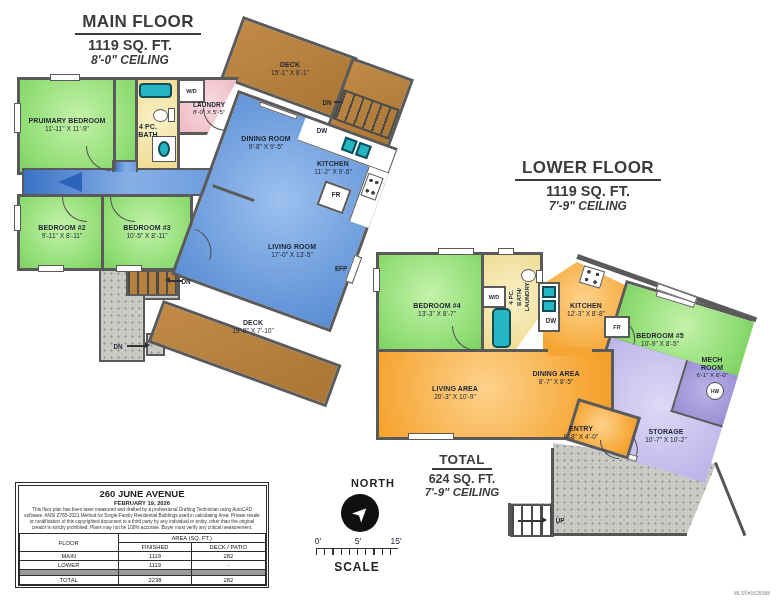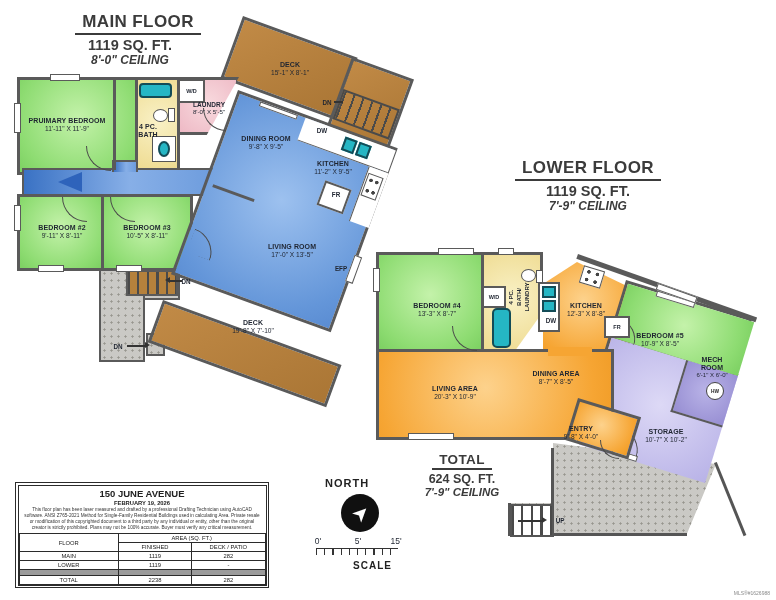--- a/index.html
+++ b/index.html
@@ -269,33 +269,33 @@
   <div class="rl" style="left:712px;top:368px;">
     <div class="nm wrap">MECH ROOM</div>
       <div class="dm" style="font-size:6px;">6'-1" X 6'-0"</div>
   </div>
   <div class="rl" style="left:666px;top:436px;">
     <div class="nm">STORAGE</div>
       <div class="dm">10'-7" X 10'-2"</div>
   </div>
   <div class="tag" style="left:551px;top:320px;background:#fff;padding:0 1px;">DW</div>
 
-  <div class="abs" style="left:325px;top:477px;width:70px;text-align:left;z-index:11;font-size:11px;font-weight:700;letter-spacing:1px;color:#222;">NORTH</div>
+  <div class="abs" style="left:325px;top:477px;width:70px;text-align:right;z-index:11;font-size:11px;font-weight:700;letter-spacing:1px;color:#222;">NORTH</div>
   <div class="abs" style="left:341px;top:494px;width:38px;height:38px;background:#101010;border-radius:50%;z-index:11;display:flex;align-items:center;justify-content:center;">
     <span style="color:#fff;font-size:20px;transform:rotate(-45deg);line-height:1;">➤</span>
   </div>
   <div class="tag" style="left:318px;top:541px;font-size:8.5px;font-weight:400;">0'</div>
   <div class="tag" style="left:358px;top:541px;font-size:8.5px;font-weight:400;">5'</div>
   <div class="tag" style="left:396px;top:541px;font-size:8.5px;font-weight:400;">15'</div>
   <div class="abs" style="left:316px;top:548px;width:82px;height:7px;border-top:1.8px solid #333;background-image:repeating-linear-gradient(90deg,#333 0 1.2px,transparent 1.2px 8.2px);z-index:11;"></div>
-  <div class="abs" style="left:322px;top:560px;width:70px;text-align:right;font-size:10px;font-weight:600;letter-spacing:1px;color:#222;z-index:11;">SCALE</div>
+  <div class="abs" style="left:322px;top:560px;width:70px;text-align:center;font-size:12px;font-weight:600;letter-spacing:1px;color:#222;z-index:11;">SCALE</div>
 
   <div id="tblock">
     <div class="inner">
-      <div class="addr">150 JUNE AVENUE</div>
+      <div class="addr">260 JUNE AVENUE</div>
       <div class="date">FEBRUARY 19, 2026</div>
       <div class="disc">This floor plan has been laser measured and drafted by a professional Drafting Technician using AutoCAD software. ANSI Z765-2021 Method for Single-Family Residential Buildings used in calculating Area. Private resale or modification of this copyrighted document to a third party by any individual or entity, other than the original creator is strictly prohibited. Plans may not be 100% accurate. Buyer must verify any critical measurement.</div>
       <table>
         <tbody>
             <tr>
           <td rowspan="2" style="width:40%;">FLOOR</td>
           <td colspan="2">AREA (SQ. FT.)</td>
         </tr>
         <tr>
           <td>FINISHED</td>

